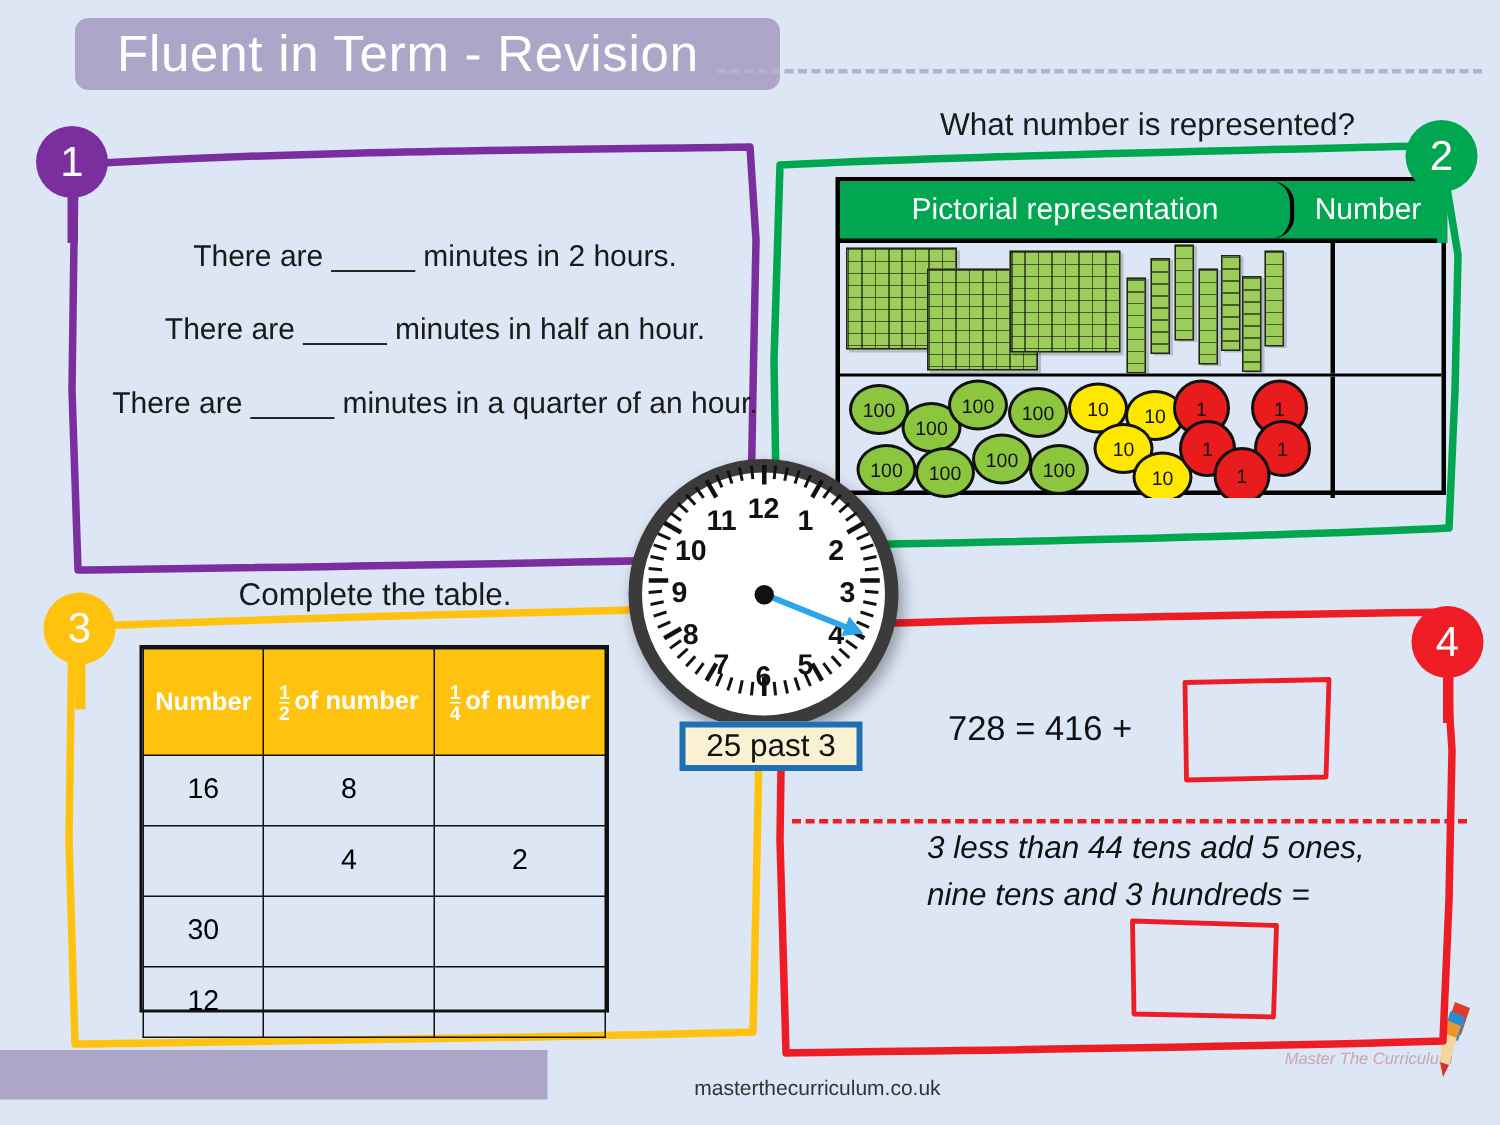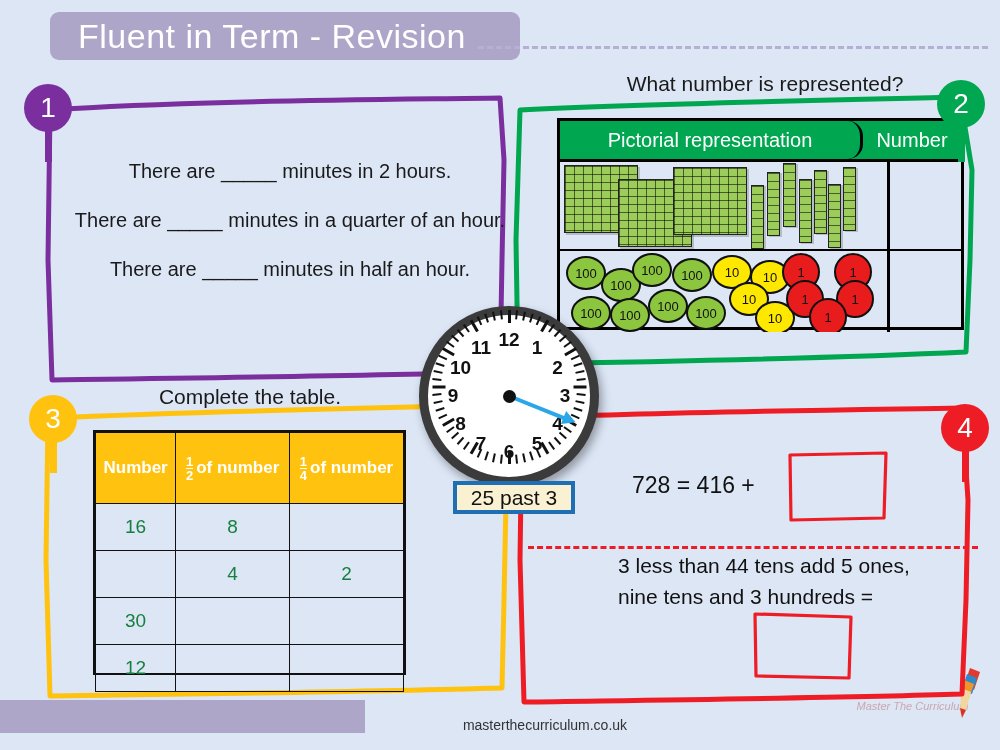--- a/index.html
+++ b/index.html
@@ -91,21 +91,21 @@
     position:absolute;left:93px;top:430px;width:313px;height:245px;
     border:2px solid #111;box-sizing:border-box;z-index:3;background:#dce6f5;
     border-collapse:collapse;
   }
   #q3-table table{width:100%;height:100%;border-collapse:collapse;}
   #q3-table th{
     background:#ffc20e;color:#fff;border:1.5px solid #111;font-weight:bold;
     font-size:17px;height:70px;line-height:1.05;padding:0 2px;
   }
   #q3-table td{
-    border:1.5px solid #111;text-align:center;font-size:19px;height:44px;color:#15803d;
+    border:1.5px solid #111;text-align:center;font-size:19px;height:44px;color:#000000;
   }
   .frac{display:inline-block;vertical-align:middle;text-align:center;line-height:1;
         font-size:13px;margin-right:3px;}
   .frac .num{display:block;}
   .frac .den{display:block;border-top:1.5px solid #fff;}
 
   
   #clock-wrap{position:absolute;left:419px;top:306px;width:180px;height:180px;z-index:9;}
   #clock-face{
     position:absolute;inset:0;border-radius:50%;
@@ -129,21 +129,21 @@
     transform:rotate(22deg) translateX(56px) translateY(-7px);z-index:4;}
   #clock-label{
     position:absolute;left:453px;top:481px;width:122px;height:33px;
     background:#faf0d2;border:4px solid #1f6fb5;box-sizing:border-box;
     font-size:21px;text-align:center;line-height:26px;color:#111;z-index:10;
   }
 
   
   #q4-eq{position:absolute;left:632px;top:472px;font-size:23px;color:#111;z-index:3;}
   #q4-text{position:absolute;left:618px;top:550px;width:300px;font-size:21px;
-           line-height:31px;color:#111;z-index:3;}
+           line-height:31px;color:#111;z-index:3;font-style:italic;}
   #q4-dash{position:absolute;left:528px;top:546px;width:450px;height:0;
            border-top:3px dashed #ee1c25;z-index:3;}
 
   
   #footer-bar{position:absolute;left:0;top:700px;width:365px;height:33px;background:#ada6c9;}
   #footer-text{position:absolute;left:12px;top:706px;width:350px;font-size:15px;color:#fff;}
   #site-url{position:absolute;left:420px;top:717px;width:250px;font-size:14px;
             color:#333;text-align:center;}
   #logo-text{position:absolute;left:855px;top:700px;width:115px;font-size:11px;
              color:#caa6b0;text-align:center;font-style:italic;}
@@ -179,22 +179,22 @@
   <div class="badge-stem" style="left:958px;top:122px;height:40px;background:#00a650;"></div>
 
   <div class="badge" style="left:29px;top:395px;background:#ffc20e;">3</div>
   <div class="badge-stem" style="left:50px;top:437px;height:36px;background:#ffc20e;"></div>
 
   <div class="badge" style="left:941px;top:404px;background:#ee1c25;">4</div>
   <div class="badge-stem" style="left:962px;top:446px;height:36px;background:#ee1c25;"></div>
 
   <div id="q1-lines">
     <div>There are _____ minutes in 2 hours.</div>
+    <div>There are _____  minutes in half an hour.</div>
     <div>There are _____ minutes in a quarter of an hour.</div>
-    <div>There are _____  minutes in half an hour.</div>
   </div>
 
   <div class="prompt" id="q2-prompt">What number is represented?</div>
   <div id="q2-table">
     <div id="q2-head">
       <div class="hc hc1">Pictorial representation</div>
       <div class="hc hc2">Number</div>
     </div>
     <div class="q2row" id="q2-row1">
       <div class="c1">

